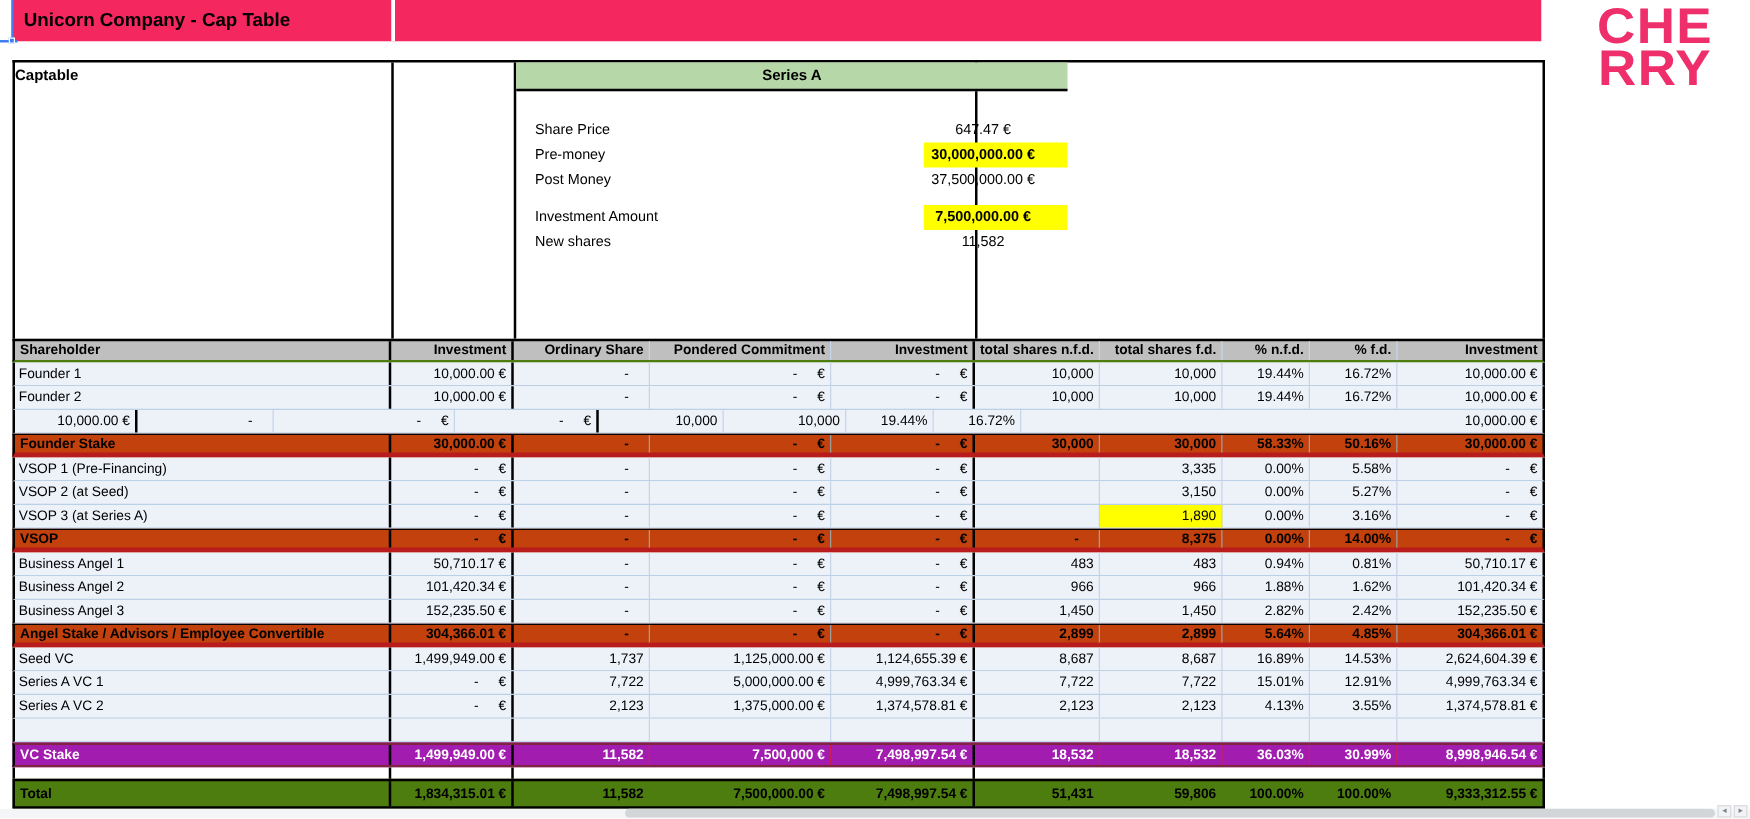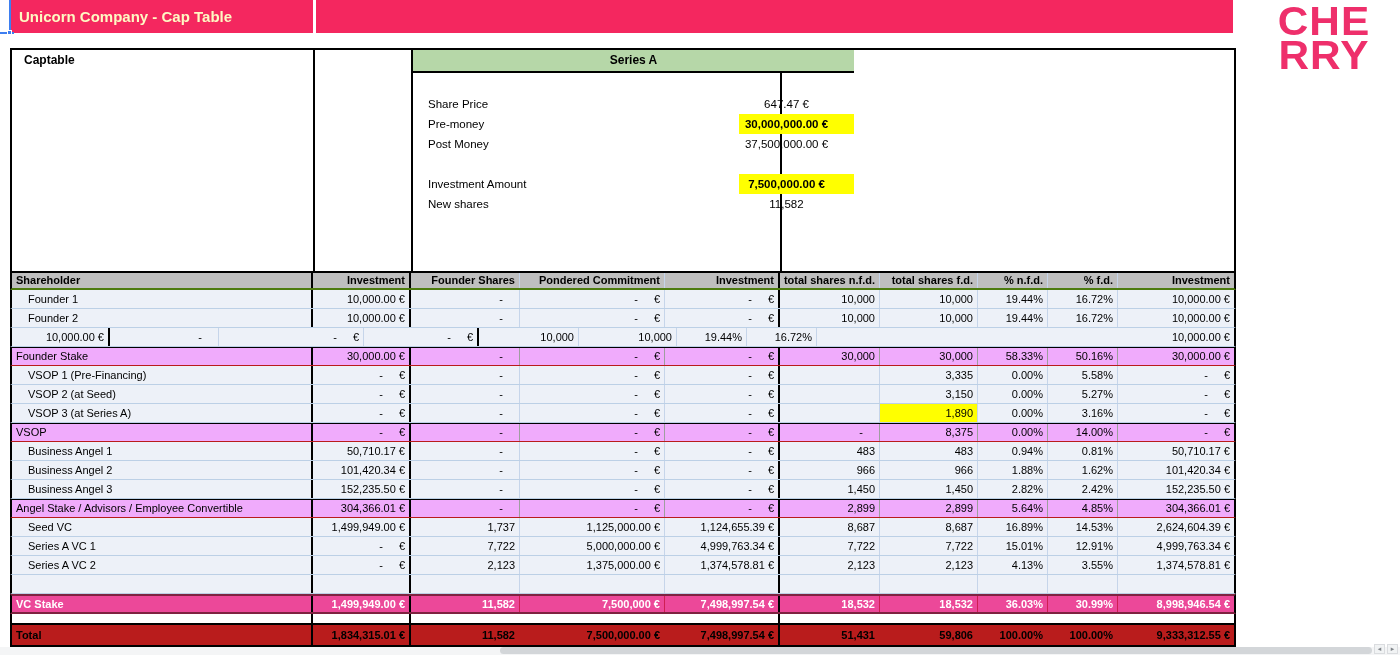--- a/index.html
+++ b/index.html
@@ -2,83 +2,83 @@
 <html><head>
 <meta charset="utf-8">
 <style>
   html,body{margin:0;padding:0}
   body{width:1400px;height:655px;position:relative;background:#fff;overflow:hidden;
        font-family:"Liberation Sans",sans-serif;color:#000}
 
   
   .banner{position:absolute;left:10px;top:0;width:1223px;height:33px;background:#f4275f}
   .banner-gap{position:absolute;left:303px;top:0;width:3px;height:33px;background:#fff}
-  .banner-title{position:absolute;left:9px;top:0;height:33px;line-height:33px;color:#fef9c3;
+  .banner-title{position:absolute;left:9px;top:0;height:33px;line-height:33px;color:#000000;
                 font-weight:bold;font-size:15px;white-space:nowrap}
   .sel-v{position:absolute;left:9px;top:0;width:2px;height:33px;background:#3d7ef0}
   .sel-h{position:absolute;left:0;top:32px;width:14px;height:2px;background:#3d7ef0}
   .sel-sq{position:absolute;left:7px;top:30px;width:5px;height:5px;background:#3d7ef0;border:1px solid #fff;box-sizing:border-box}
 
   
   .logo{position:absolute;left:1262px;top:4px;width:124px;text-align:center;color:#ee2f6b;
         font-weight:900;font-size:40px;line-height:34px;letter-spacing:1px;
         transform:scaleX(1.06);transform-origin:center top;user-select:none}
 
   
   .topsec{position:absolute;left:10px;top:48px;width:1226px;height:223px;box-sizing:border-box;
           border:2px solid #000;border-bottom:none;background:#fff}
   .vline{position:absolute;top:0;bottom:0;width:2px;background:#000}
-  .captable{position:absolute;left:12px;top:3px;font-weight:bold;font-size:12px}
+  .captable{position:absolute;left:0;top:3px;font-weight:bold;font-size:12px}
   .series-box{position:absolute;left:401px;top:0;width:441px;height:100%}
   .series-head{height:21px;background:#b6d7a8;border-bottom:2px solid #000;text-align:center;
                font-weight:bold;font-size:12px;line-height:21px}
   .series-rows{margin-top:21px}
   .srow{display:flex;height:20px;line-height:20px;font-size:11.5px}
-  .srow.gap{margin-top:20px}
+  .srow.gap{margin-top:10px}
   .srow .lbl{flex:1;padding-left:15px}
   .srow .val{width:115px;text-align:center;padding-right:20px;box-sizing:border-box}
   .srow .val.hl{background:#ffff00;font-weight:bold}
 
   
   .tbl{position:absolute;left:10px;top:271px;width:1226px}
   .trow{display:flex;width:1226px;height:19px;box-sizing:border-box;
         border-left:2px solid #000;border-right:2px solid #000}
   .cell{box-sizing:border-box;font-size:11px;line-height:17px;white-space:nowrap;overflow:hidden;
         padding:0 4px;text-align:right;border-right:1px solid #c6d5ea;display:flex;
         justify-content:flex-end;align-items:center}
-  .c0{width:301px;text-align:left;justify-content:flex-start;border-right:2px solid #000;padding-left:16px}
+  .c0{width:301px;text-align:left;justify-content:flex-start;border-right:2px solid #000;padding-left:3px}
   .c1{width:98px;border-right:2px solid #000}
   .c2{width:109px}
   .c3{width:145px}
   .c4{width:115px;border-right:2px solid #000}
   .c5{width:100px}
   .c6{width:98px}
   .c7{width:70px}
   .c8{width:70px}
   .c9{flex:1;border-right:none}
   .cell.hl{background:#ffff00}
   .cell .dash-pad{margin-right:12px}
   .cell .dash-eu{margin-right:16px}
 
   .r-head{background:#bfbfbf;font-weight:bold;border-top:2px solid #000;border-bottom:2px solid #4d7c0f}
   .r-head .c0{padding-left:4px}
   .r-data{background:#edf1f8;border-bottom:1px solid #bcd0e6}
-  .r-sub{background:#f0abfc;font-weight:normal;border-top:1px solid #000;border-bottom:1px solid #b91c1c}
+  .r-sub{background:#c2410c;font-weight:bold;border-top:1px solid #000;border-bottom:4px solid #b91c1c}
   .r-sub .c0{padding-left:4px}
   .r-sub .cell{border-right-color:#9e9e9e}
   .r-sub .c0,.r-sub .c1,.r-sub .c4{border-right-color:#000}
-  .r-vc{background:#ec4899;color:#fff;font-weight:bold;height:20px;
+  .r-vc{background:#a21caf;color:#fff;font-weight:bold;height:20px;
         border-top:2px solid #7e2340;border-bottom:2px solid #7e2340}
   .r-vc .c0{padding-left:4px}
   .r-vc .cell{border-right-color:#cf1e53}
   .r-vc .c0,.r-vc .c1,.r-vc .c4{border-right-color:#000}
   .r-spacer{background:#fff;height:9px}
   .r-spacer .cell{border-right-color:transparent}
   .r-spacer .c0,.r-spacer .c1,.r-spacer .c4{border-right-color:#000}
-  .r-total{background:#b91c1c;font-weight:bold;height:24px;
+  .r-total{background:#4d7c0f;font-weight:bold;height:24px;
            border-top:2px solid #000;border-bottom:2px solid #000}
   .r-total .c0{padding-left:4px}
   .r-total .cell{border-right-color:transparent;line-height:21px}
   .r-total .c0,.r-total .c1,.r-total .c4{border-right-color:#000}
 
   
   .bstrip{position:absolute;left:0;top:647px;width:1400px;height:8px;background:#f4f5f6}
   .hthumb{position:absolute;left:500px;top:647px;width:872px;height:7px;background:#d3d6d9;border-radius:4px}
   .sbtn{position:absolute;top:644px;width:11px;height:10px;background:#f1f3f4;border:1px solid #dadcdf;
         box-sizing:border-box;font-size:7px;line-height:8px;text-align:center;color:#80868b}
@@ -128,21 +128,21 @@
           <div class="val">11,582</div>
         </div>
       </div>
   </div>
 </div>
 
 <div class="tbl" id="tableRoot">
     <div class="trow r-head">
       <div class="cell c0">Shareholder</div>
       <div class="cell c1">Investment</div>
-      <div class="cell c2">Founder Shares</div>
+      <div class="cell c2">Ordinary Share</div>
       <div class="cell c3">Pondered Commitment</div>
       <div class="cell c4">Investment</div>
       <div class="cell c5">total shares n.f.d.</div>
       <div class="cell c6">total shares f.d.</div>
       <div class="cell c7">% n.f.d.</div>
       <div class="cell c8">% f.d.</div>
       <div class="cell c9">Investment</div>
     </div>
     <div class="trow r-data">
       <div class="cell c0">Founder 1</div>

